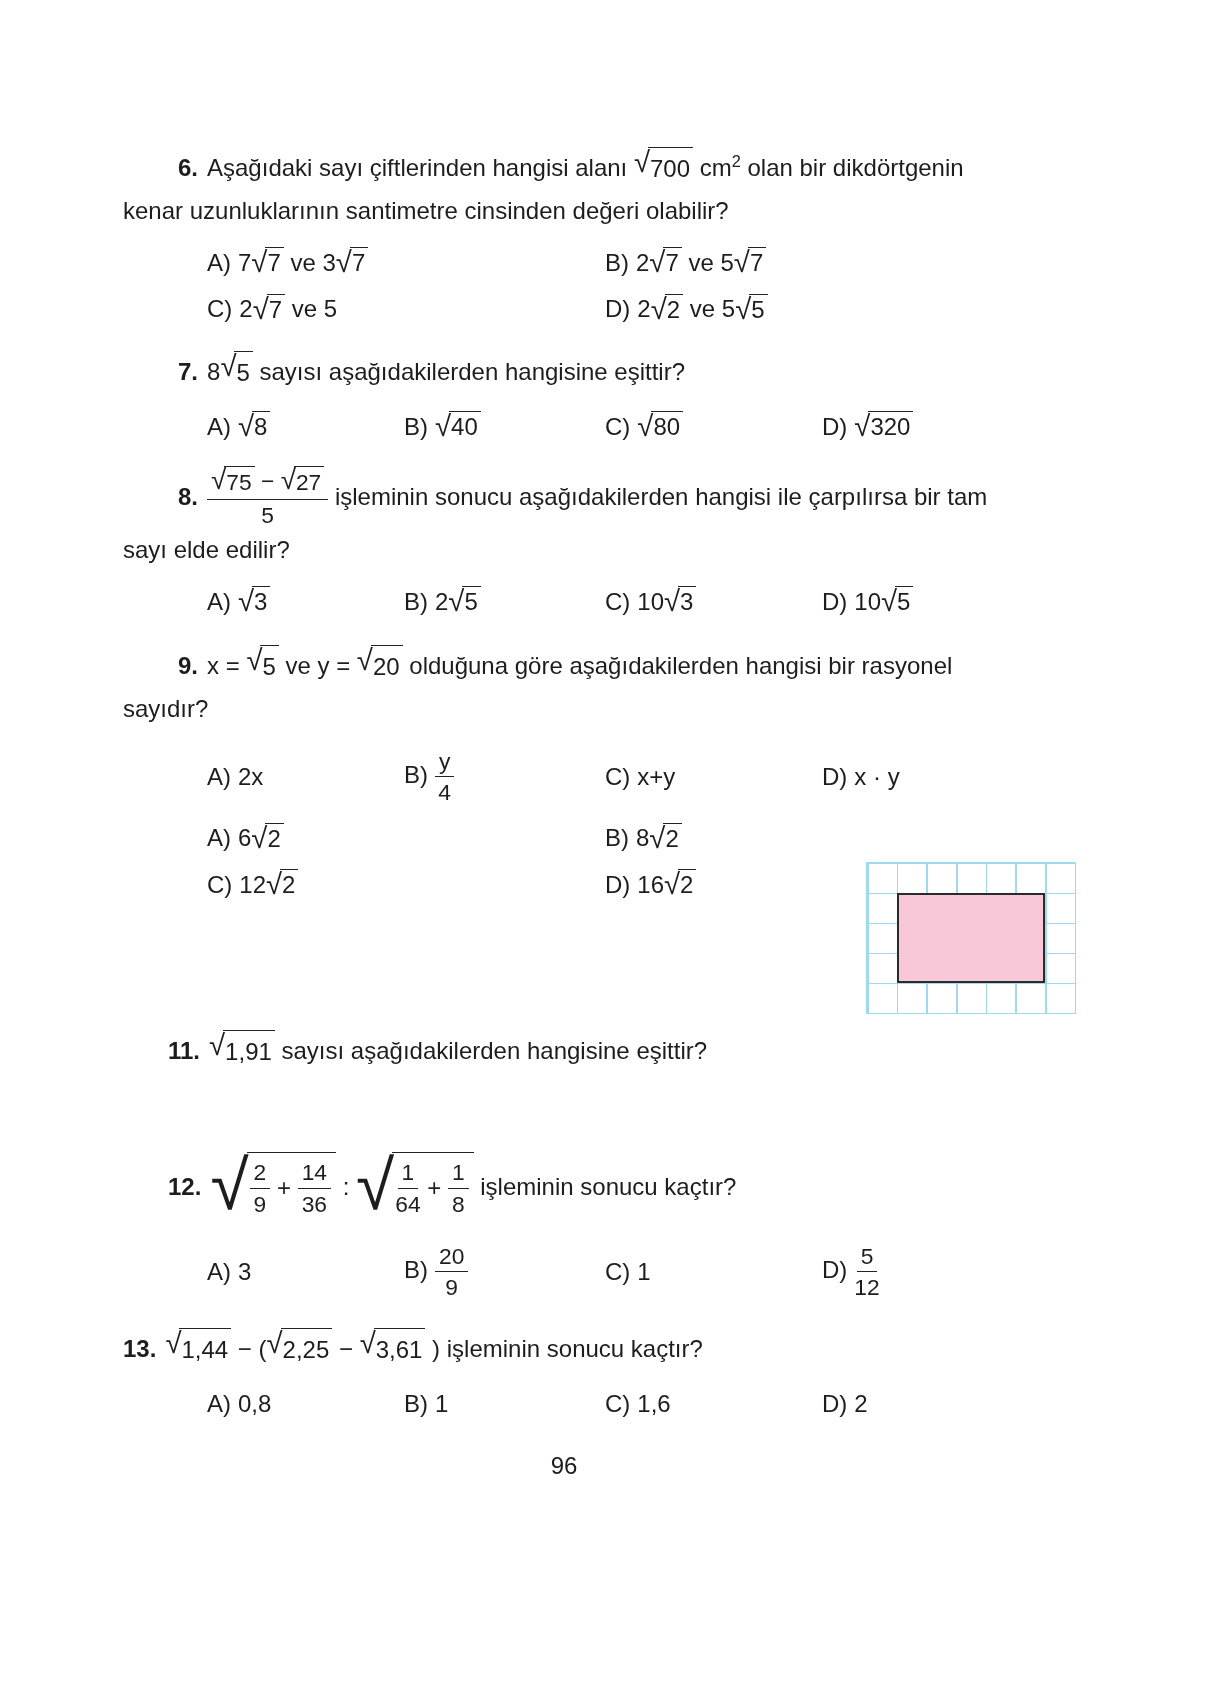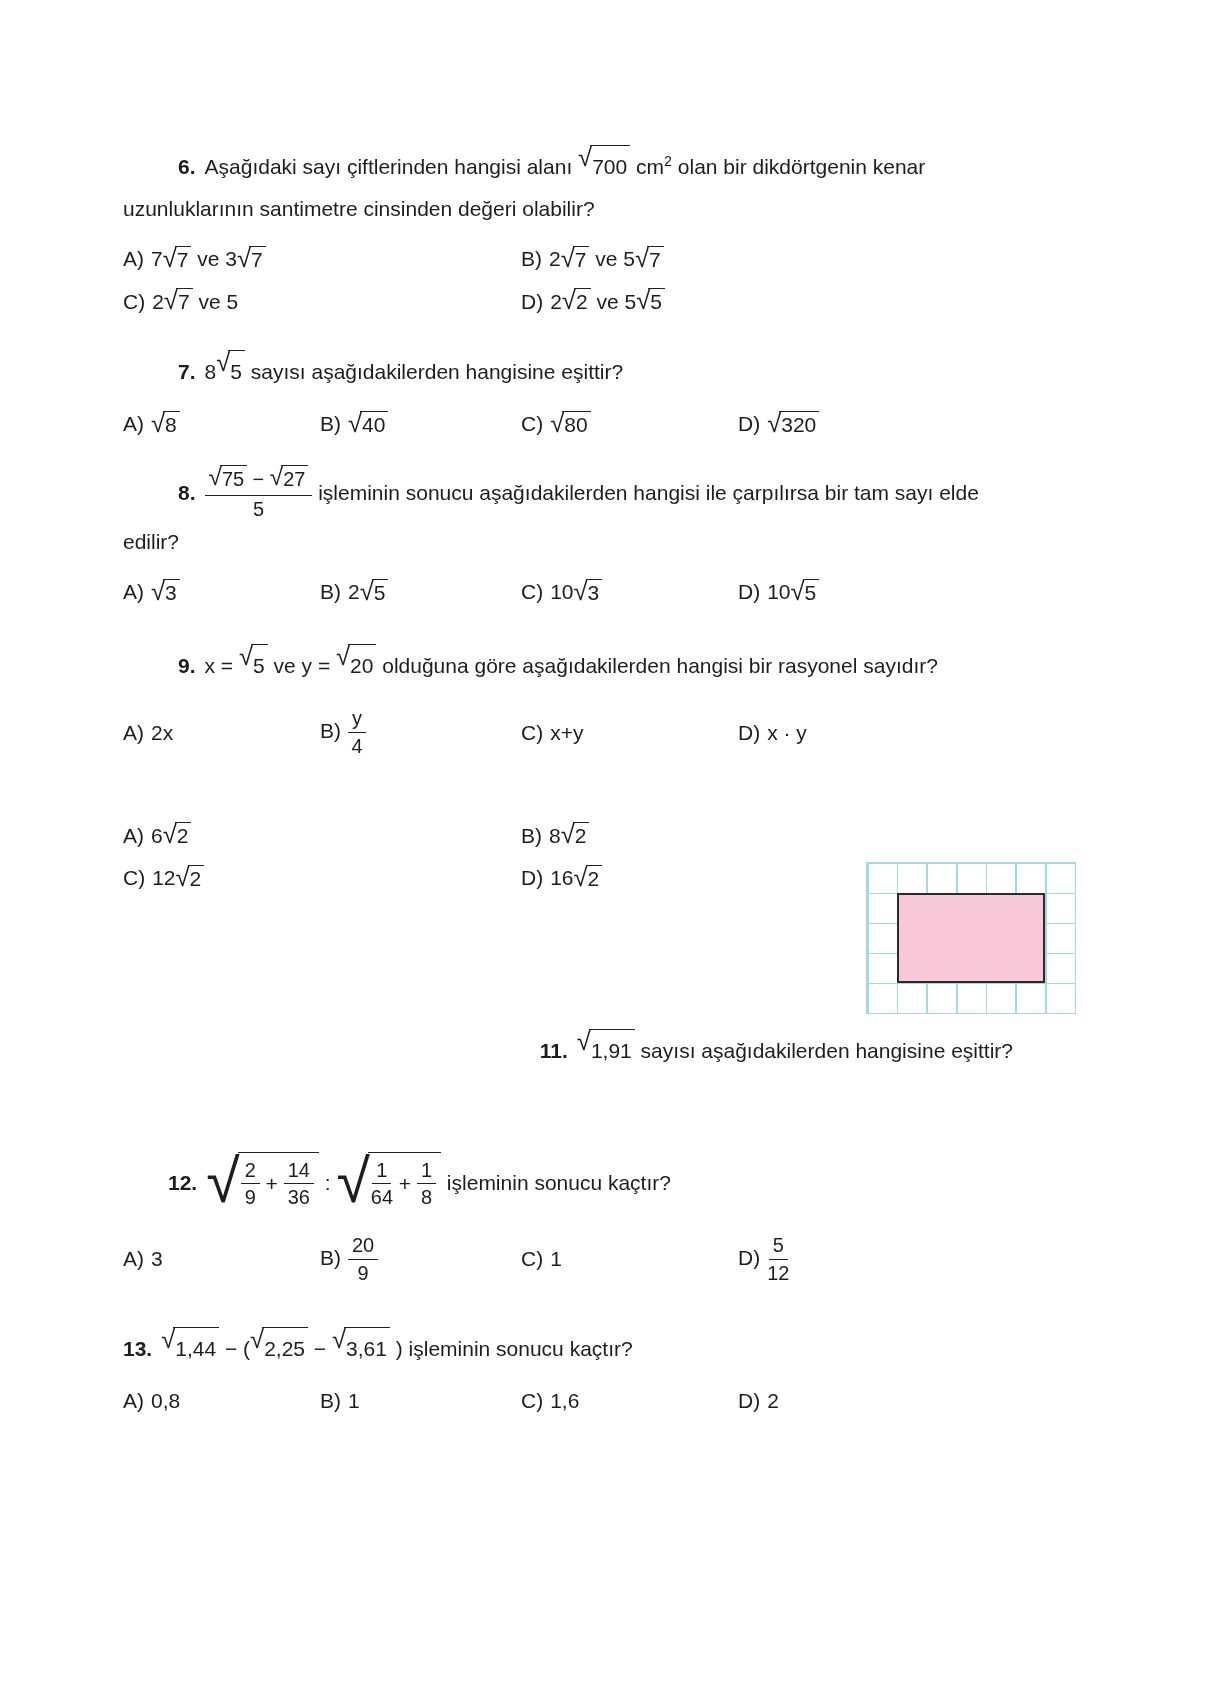--- a/index.html
+++ b/index.html
@@ -1,37 +1,37 @@
 <!DOCTYPE html>
 <html><head>
 <meta charset="utf-8">
 <style>
   html,body{margin:0;padding:0;background:#fff;}
   .page{
     position:relative;
     width:1211px;height:1684px;
     background:#fff;
     font-family:"Liberation Sans", sans-serif;
-    font-size:21px;
+    font-size:24px;
     overflow:hidden;
   }
   .question{position:absolute;left:123px;width:890px;}
   #q6{top:141px;}
   #q7{top:352px;}
   #q8{top:467px;}
   #q9{top:646px;}
   #q10{top:806px;width:700px;}
-  #q11{top:1031px;text-align:right;}
+  #q11{top:1031px;}
   #q12{top:1154px;}
   #q13{top:1329px;}
 
   .stem{margin:0;line-height:40px;}
   .qnum{font-weight:bold;margin-right:9px;display:inline-block;}
 
-  .opts{display:grid;margin-top:18px;row-gap:16px;align-items:center;}
+  .opts{display:grid;margin-top:18px;margin-left:84px;row-gap:16px;align-items:center;}
   .opts.four{grid-template-columns:197px 201px 217px auto;}
   .opts.two{grid-template-columns:398px auto;}
   .opt{white-space:nowrap;}
   .olabel{margin-right:7px;}
 
   
   .mtxt{white-space:pre-wrap;}
   .sqrt{display:inline-flex;align-items:stretch;vertical-align:middle;transform:translateY(-2px);white-space:nowrap;}
   .rsign{align-self:flex-start;line-height:1;font-size:1.22em;margin-right:-2px;}
   .rbody{display:inline-flex;align-items:center;border-top:1.6px solid #222;padding:1px 3px 0 2px;}
@@ -316,13 +316,14 @@
           <span class="opt"><span class="olabel">C)</span><span class="omath"><span class="mtxt">1,6</span></span></span>
           <span class="opt"><span class="olabel">D)</span><span class="omath"><span class="mtxt">2</span></span></span>
         </div>
   </section>
     </div>
 
   <div id="fig10" class="figure" style="width: 207.9px; height: 150px; border: 1.5px solid rgb(159, 217, 238); background-image: repeating-linear-gradient(to right, rgb(159, 217, 238) 0px, rgb(159, 217, 238) 1.5px, transparent 1.5px, transparent 29.7px), repeating-linear-gradient(rgb(159, 217, 238) 0px, rgb(159, 217, 238) 1.5px, transparent 1.5px, transparent 30px);">
     <div class="grid-rect" style="left: 29.7px; top: 30px; width: 148.5px; height: 90px; background: rgb(249, 200, 216); border: 2px solid rgb(42, 42, 42);"></div>
   </div>
 
+  <div class="page-num">96</div>
 </div>
 
 </body></html>

